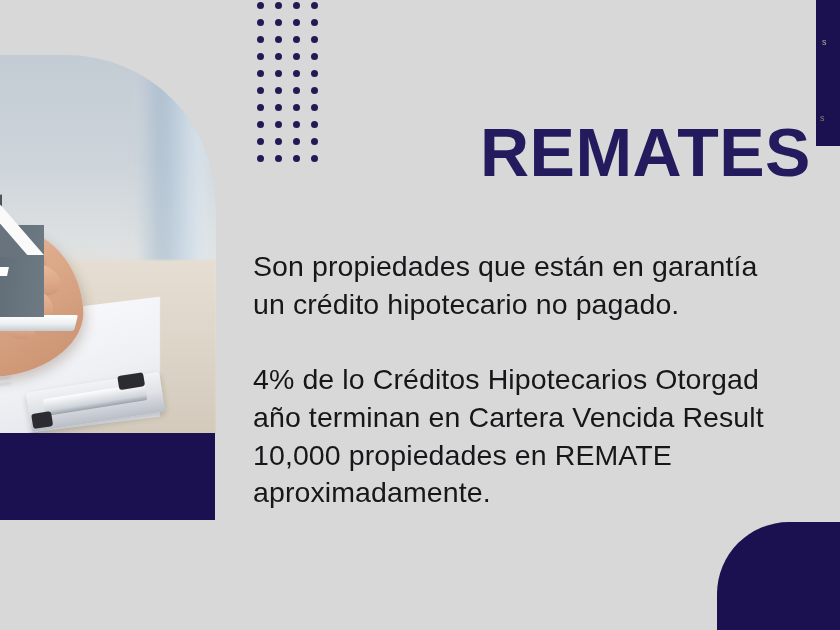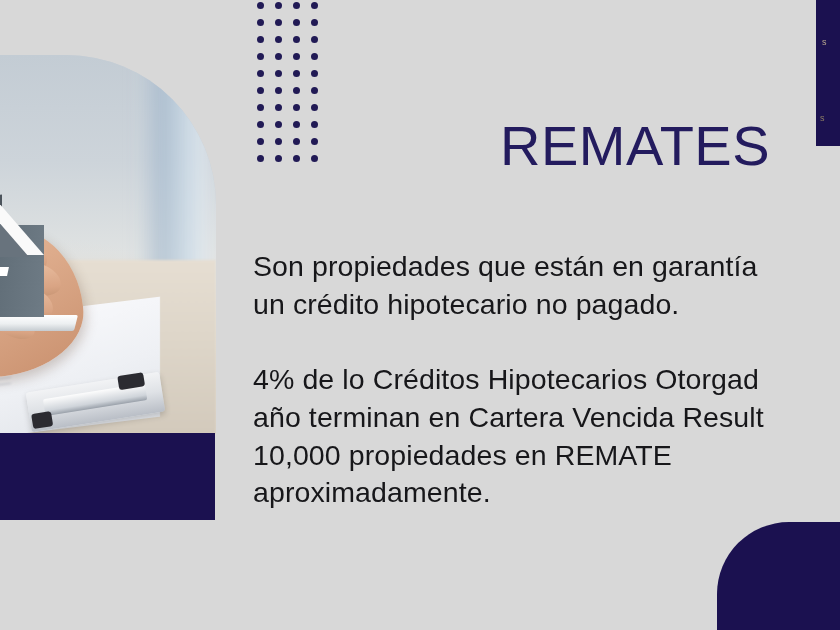--- a/index.html
+++ b/index.html
@@ -258,24 +258,24 @@
     top: 522px;
     width: 123px;
     height: 108px;
     background: #1b1150;
     border-top-left-radius: 72px;
   }
 
   
   .title {
     position: absolute;
-    left: 500px;
+    left: 480px;
     top: 118px;
-    font-size: 56px;
-    font-weight: normal;
+    font-size: 68px;
+    font-weight: bold;
     color: #231b5e;
     letter-spacing: 0.5px;
     line-height: 1;
     white-space: nowrap;
   }
   .body-text {
     position: absolute;
     left: 253px;
     top: 248px;
     width: 640px;

